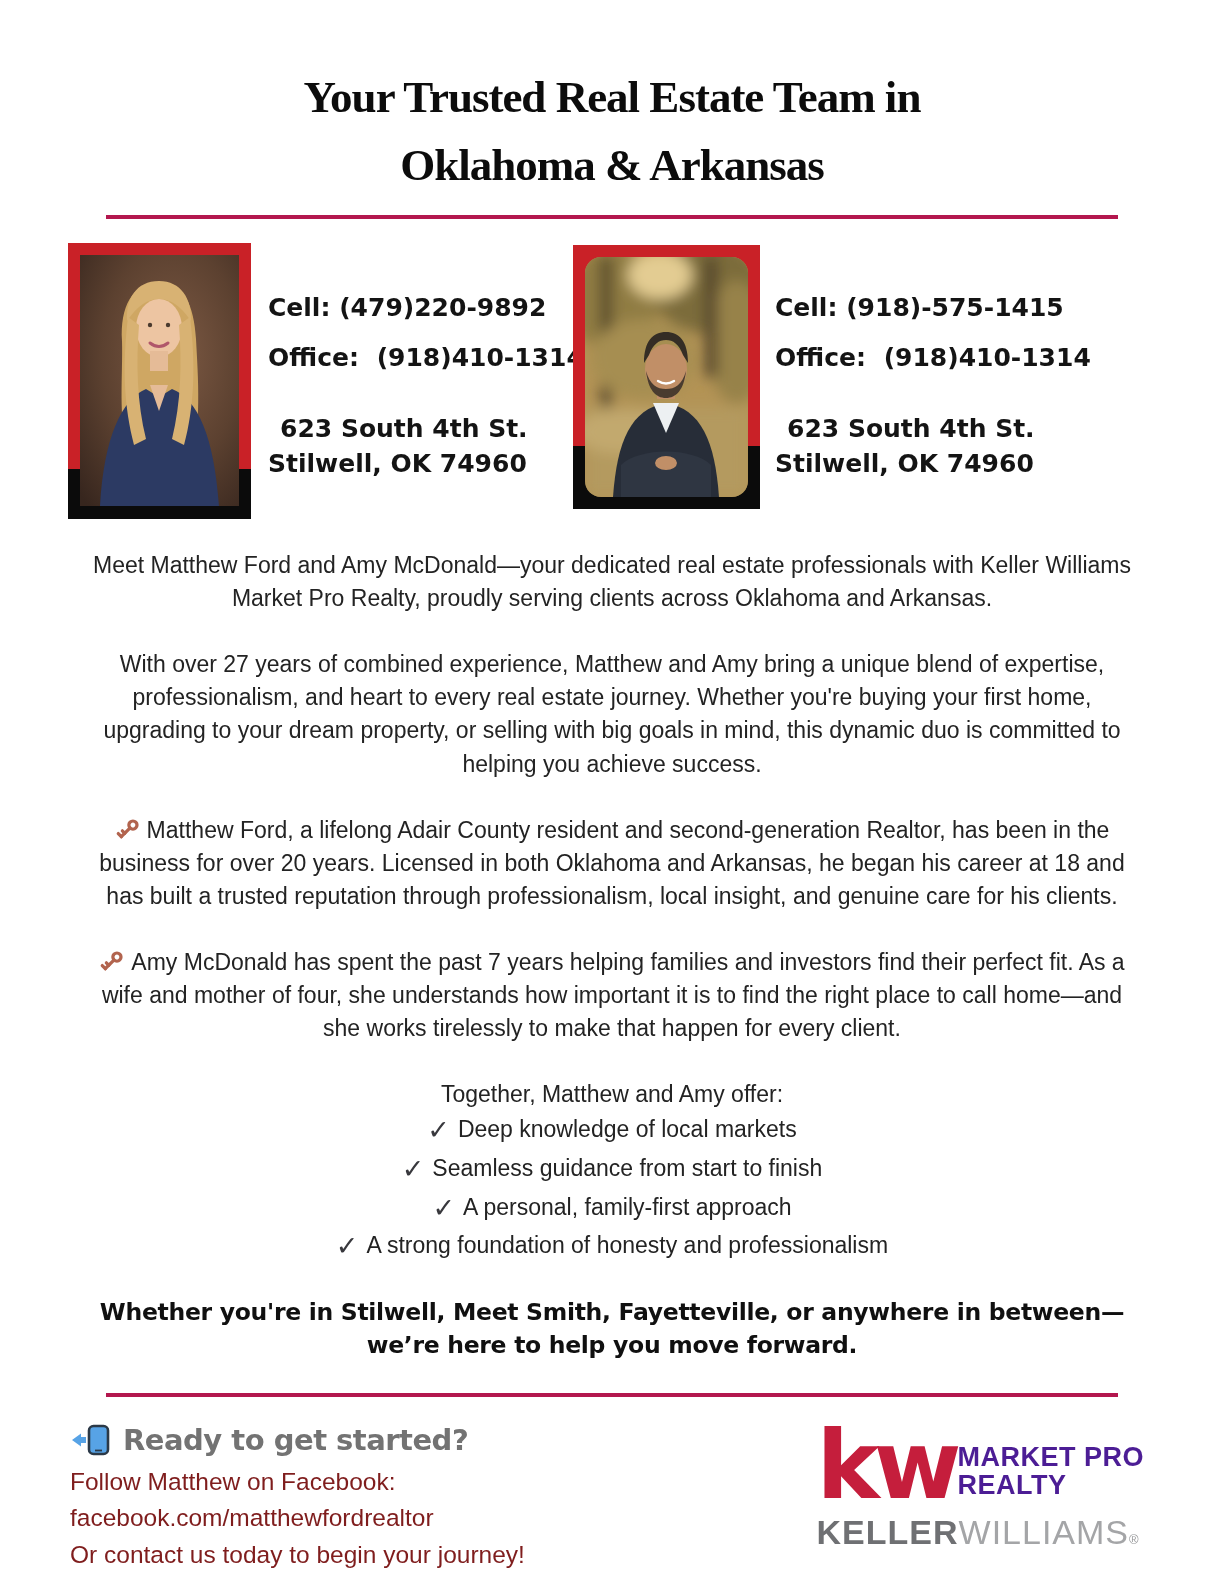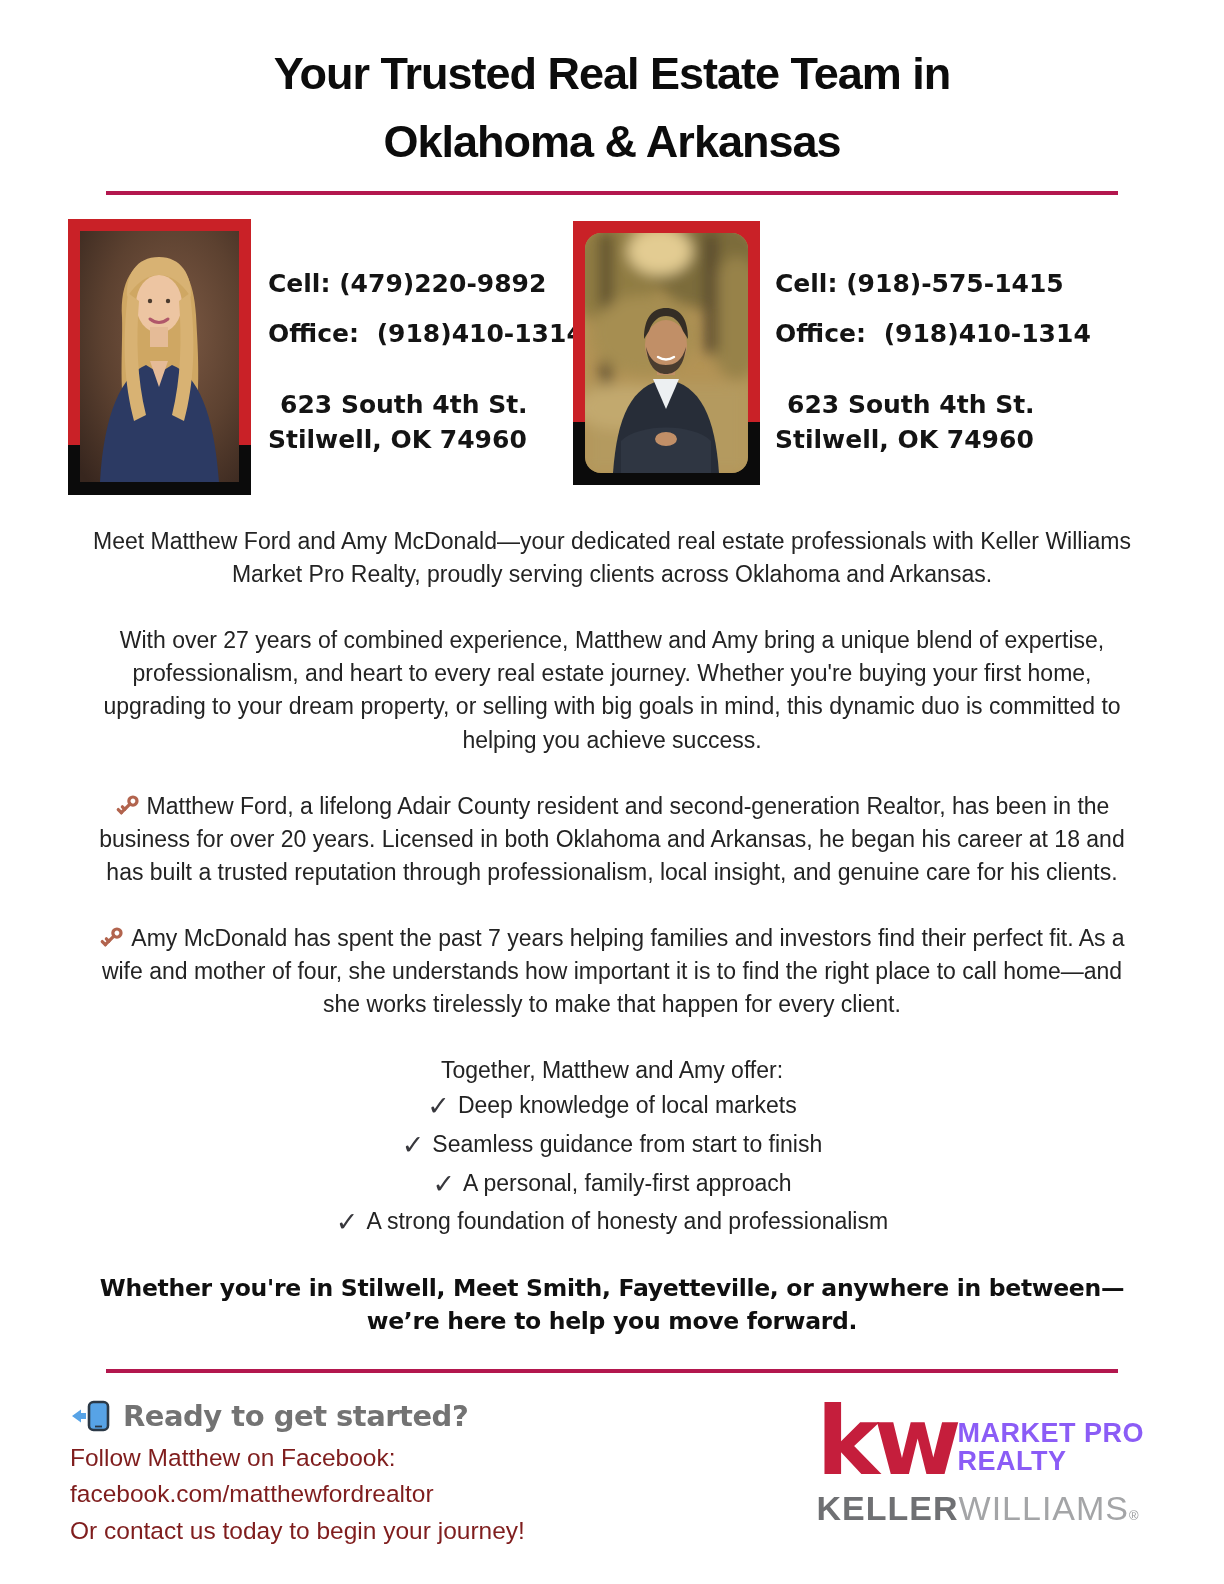--- a/index.html
+++ b/index.html
@@ -3,22 +3,22 @@
 <meta charset="utf-8">
 <style>
   * { box-sizing: border-box; }
   body { margin:0; background:#ffffff; }
   .page {
     width:1224px; height:1584px; position:relative; overflow:hidden;
     background:#ffffff; font-family:"Liberation Sans", sans-serif; margin:0 auto;
   }
   
   .title {
-    margin:40px auto 0; text-align:center;
-    font-family:Liberation Sans, sans-serif; font-weight:bold;
+    margin:64px auto 0; text-align:center;
+    font-family:Liberation Serif, serif; font-weight:bold;
     font-size:45px; line-height:1.5; color:#0c0c0c; letter-spacing:-1px;
   }
   .divider { width:1012px; height:4px; background:#b3174e; margin:16px auto 0; }
   .divider.second { margin-top:30px; }
 
   
   .agents { display:flex; align-items:flex-start; padding-left:68px; margin-top:24px; }
   .frame { position:relative; flex:none; }
   .frame-left {
     width:183px; height:276px;
@@ -75,21 +75,21 @@
 
   .kw-logo { margin-top:4px; }
   .kw-top { display:flex; align-items:flex-start; gap:2px; }
   .kw-mark {
     font-family:"DejaVu Sans", sans-serif; font-weight:bold;
     font-size:95px; line-height:0.82; color:#c51e3c; letter-spacing:-6px;
   }
   .kw-brokerage {
     display:flex; flex-direction:column; margin-top:16px;
     font-family:"Liberation Sans", sans-serif; font-weight:bold;
-    font-size:27px; line-height:1.06; color:#8b5cf6; letter-spacing:0.5px;
+    font-size:27px; line-height:1.06; color:#4c1d95; letter-spacing:0.5px;
   }
   .kw-bottom { margin-top:9px; font-size:34px; letter-spacing:1px; white-space:nowrap; }
   .keller { color:#6f7073; font-weight:bold; }
   .williams { color:#a4a5a7; font-weight:normal; }
   .reg { font-size:13px; color:#97989a; }
 </style>
 </head>
 <body>
 
 <div class="page">

